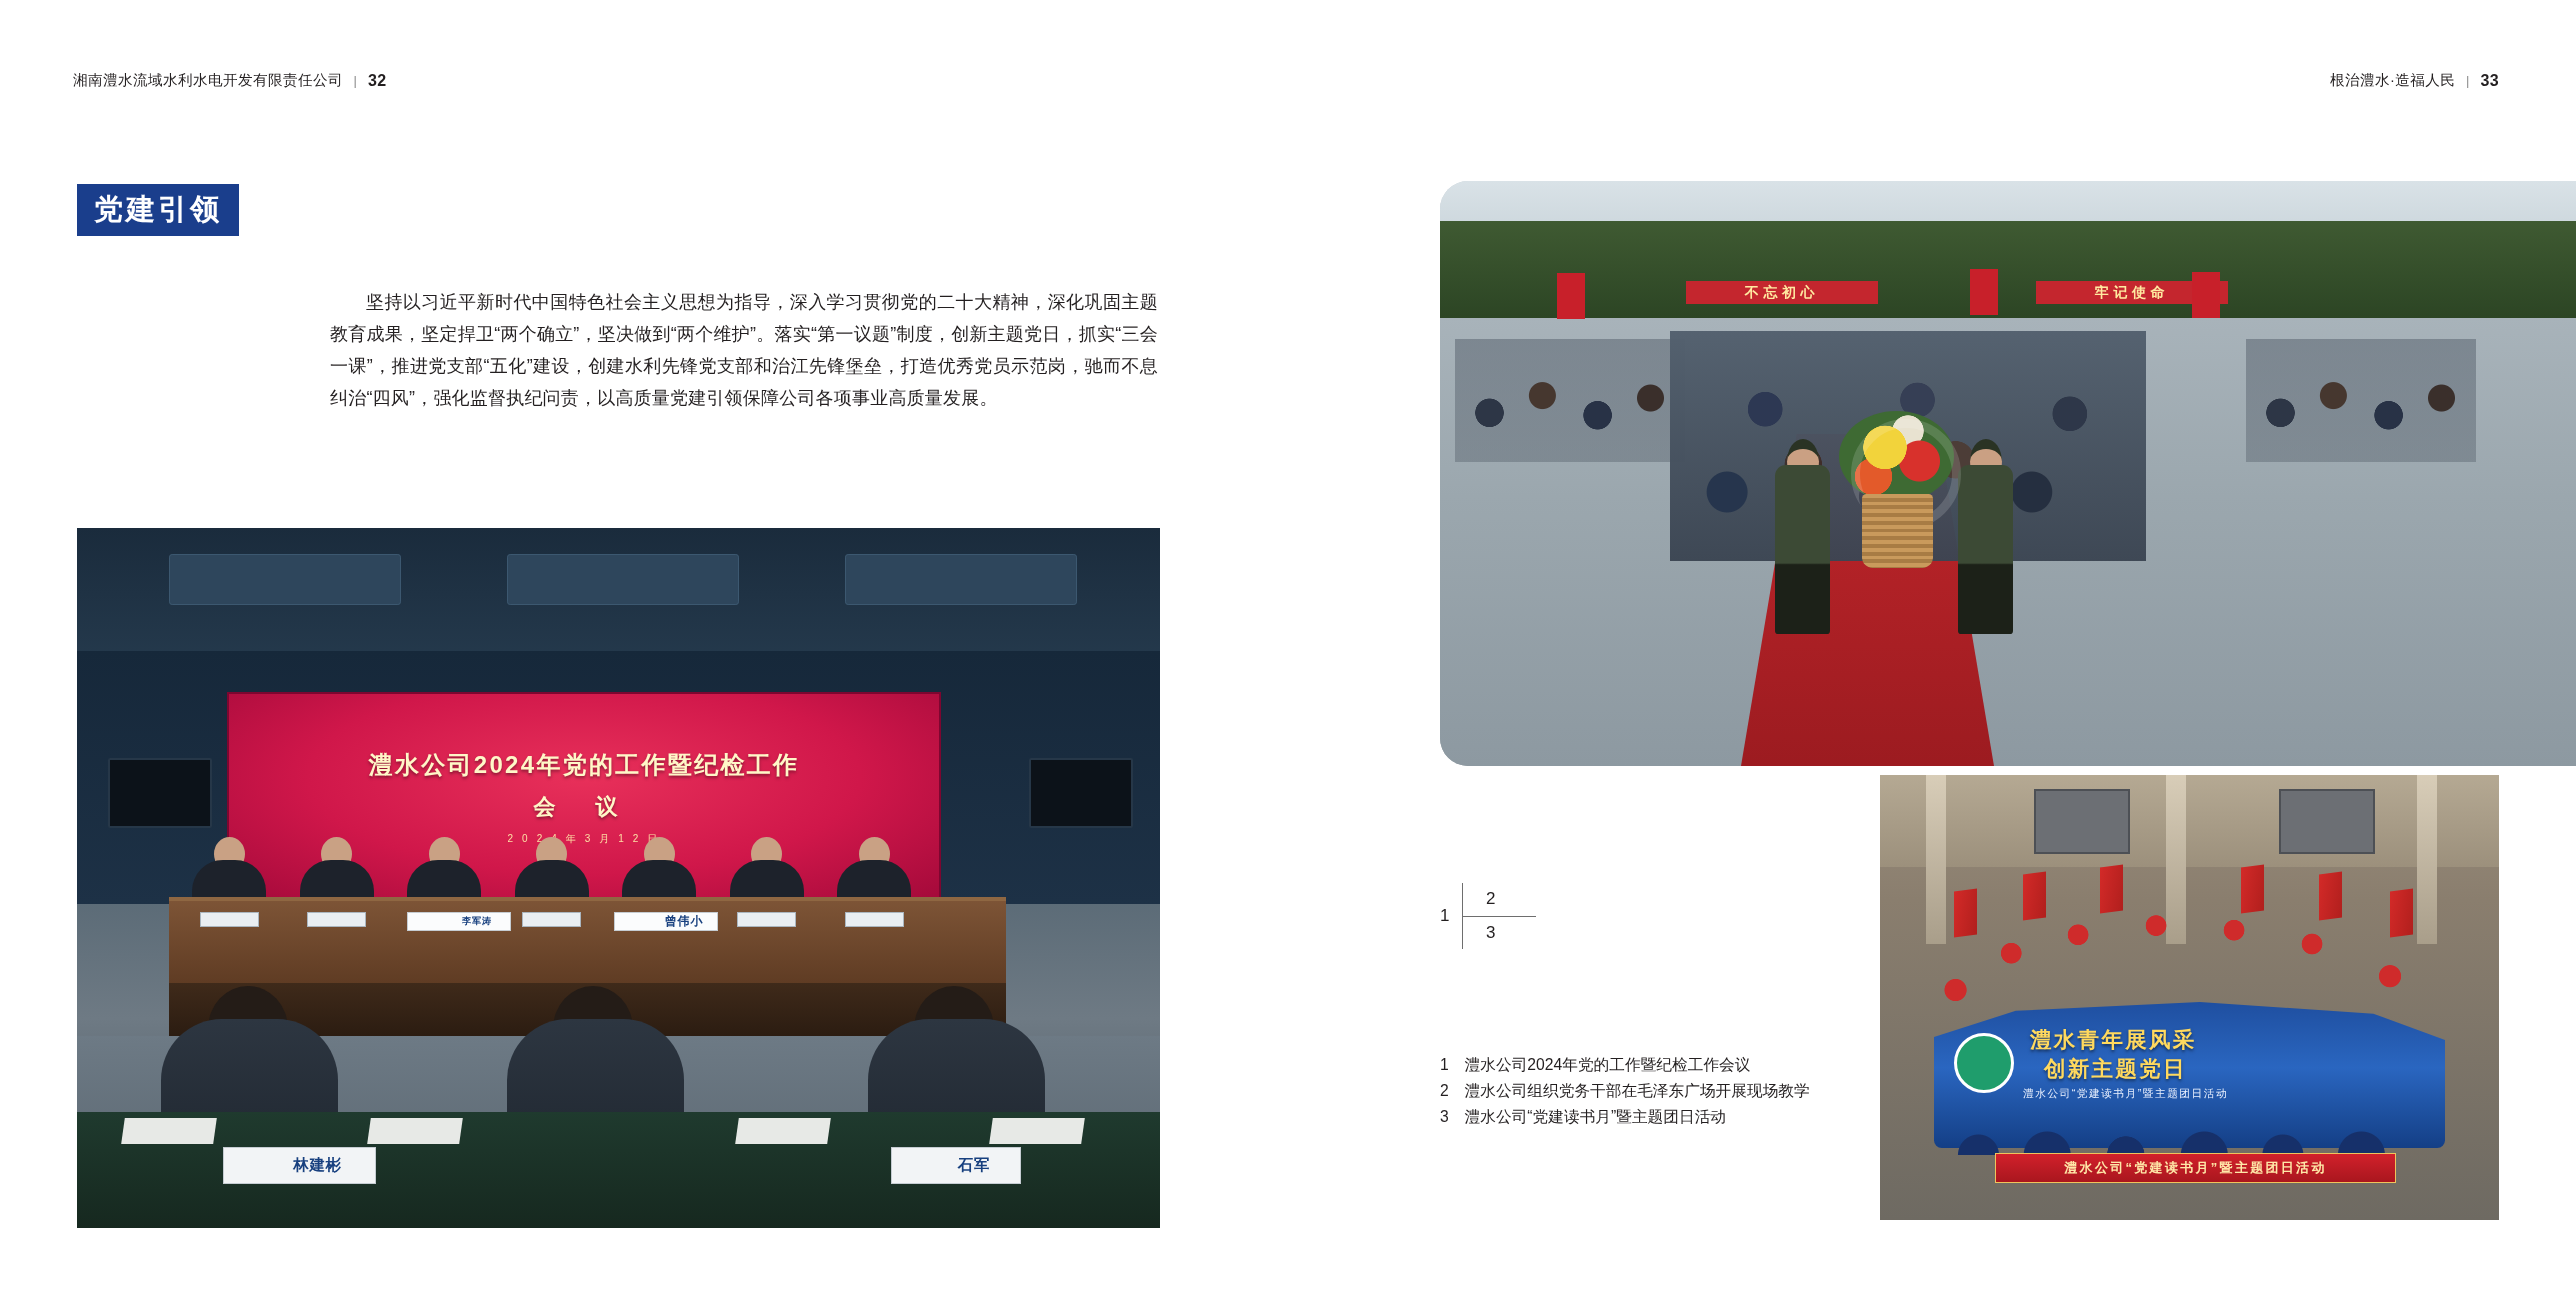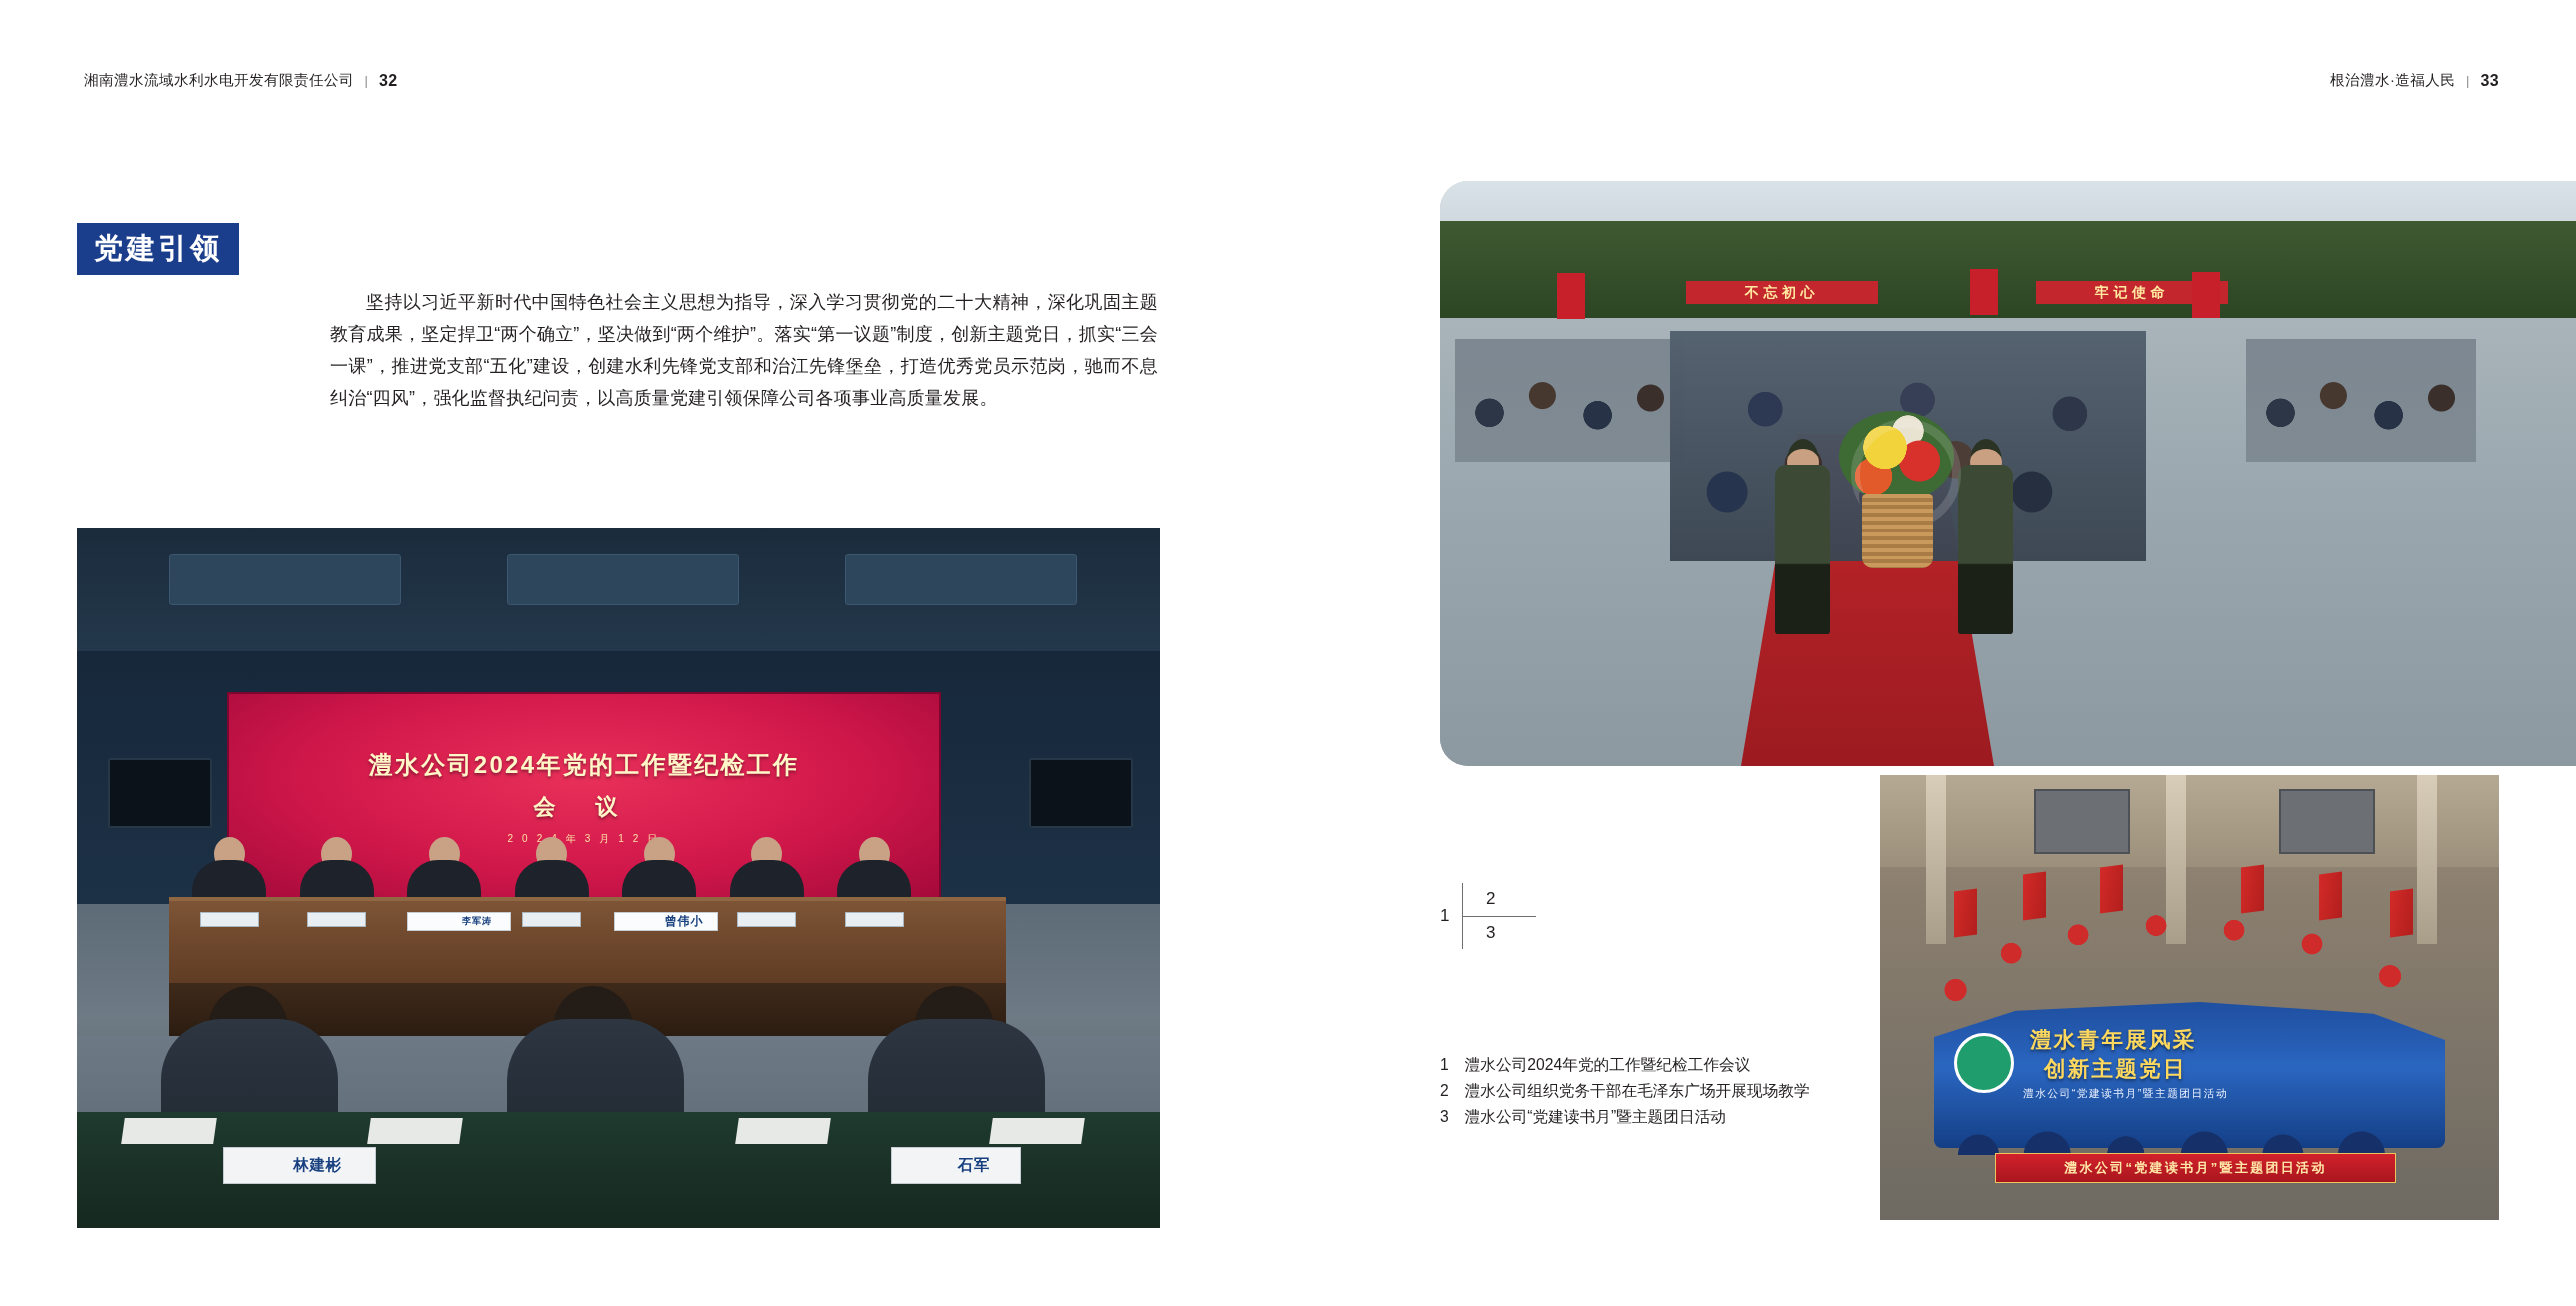--- a/index.html
+++ b/index.html
@@ -29,36 +29,35 @@
     gap: 10.7px;
   }
   .runhead .sep {
     color: #8c8c8c;
     font-size: 13px;
   }
   .runhead .folio {
     font-weight: bold;
     font-size: 16px;
   }
-  #runhead-left { left: 84px; }
+  #runhead-left { left: 73px; }
   #runhead-right { right: 77px; }
 
   
   .section-title {
     position: absolute;
     left: 77px;
     top: 184px;
     background: #1a3e8c;
     color: #ffffff;
     font-size: 29px;
     font-weight: bold;
     letter-spacing: 3.1px;
     padding: 10.7px 17px 12.3px 17px;
     line-height: 1;
-    margin-top: 39px;
   }
 
   .body-copy {
     position: absolute;
     left: 330px;
     top: 286px;
     width: 828px;
     font-size: 18px;
     line-height: 32px;
     text-align: justify;

